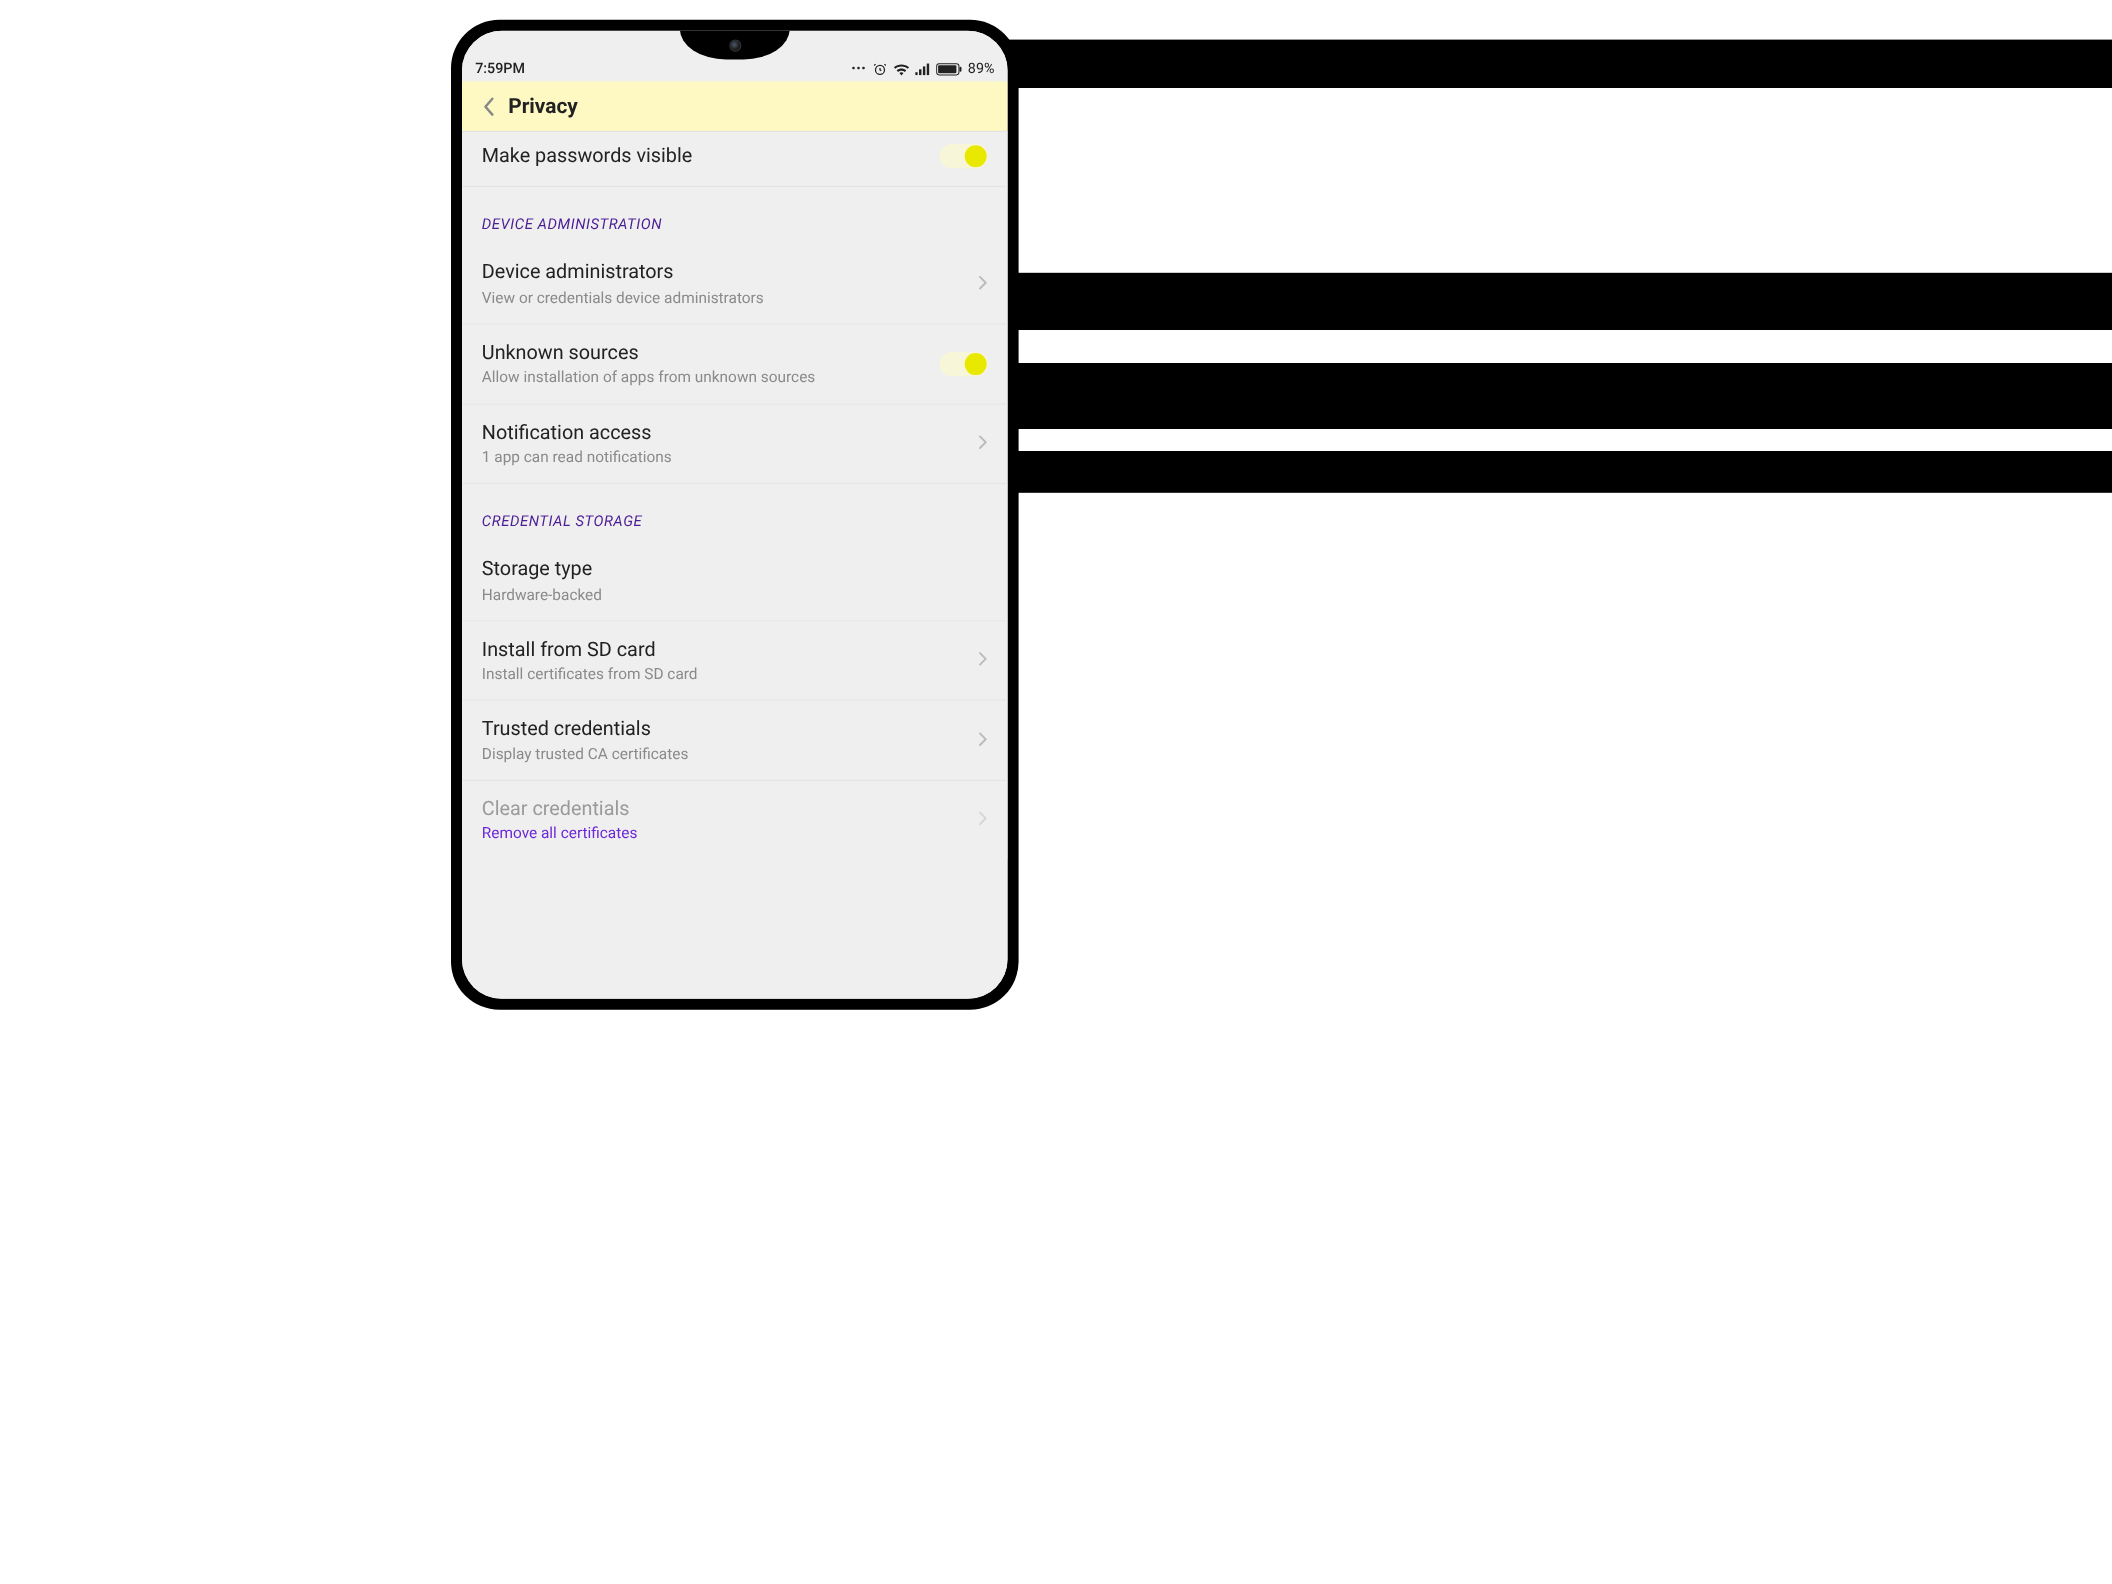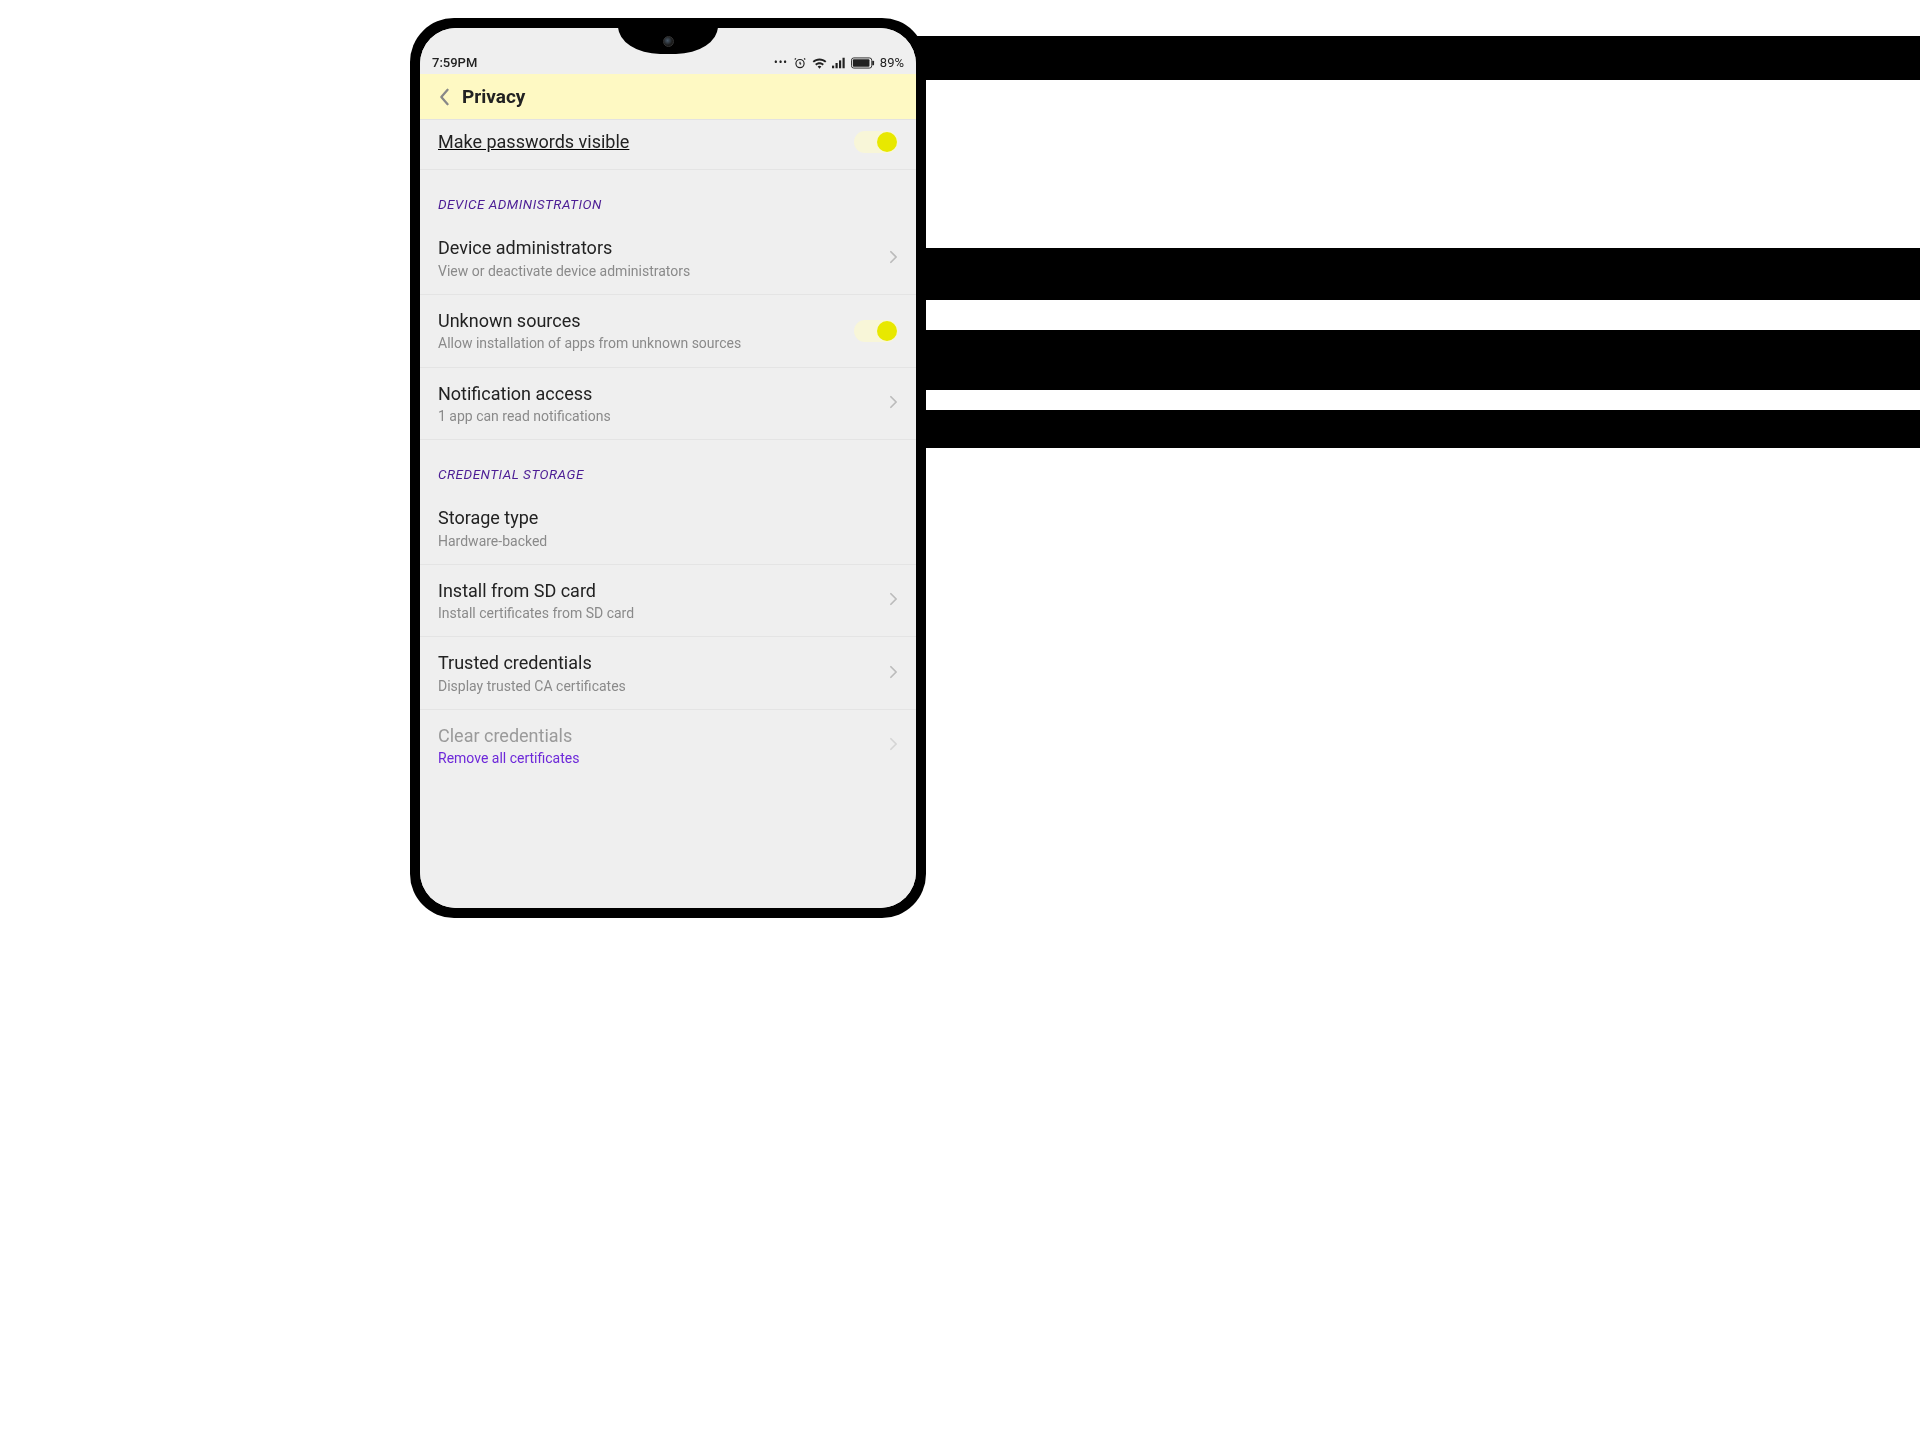--- a/index.html
+++ b/index.html
@@ -160,21 +160,21 @@
     width: 20px;
     height: 20px;
     border-radius: 50%;
     background: #e8e800;
   }
   .chevron {
     color: #bbb;
     flex-shrink: 0;
     margin-left: 8px;
   }
-  .first-item { padding-top: 10px; padding-bottom: 16px; text-decoration: underline; }
+  .first-item { padding-top: 10px; padding-bottom: 16px; }
 </style>
 </head>
 <body>
 
 <div class="black-bars">
   <div class="hbar" style="top:36px;"></div>
   <div class="hbar" style="top:248px; height:52px;"></div>
   <div class="hbar" style="top:330px; height:60px;"></div>
   <div class="hbar" style="top:410px; height:38px;"></div>
 </div>
@@ -238,21 +238,21 @@
         <div class="toggle">
           <div class="toggle-knob"></div>
         </div>
       </div>
 
       <div class="section-header">DEVICE ADMINISTRATION</div>
 
       <div class="list-item">
         <div class="list-item-text">
           <div class="item-title">Device administrators</div>
-          <div class="item-subtitle">View or deactivate device administrators</div>
+          <div class="item-subtitle">View or credentials device administrators</div>
         </div>
         <span class="chevron">
           <svg width="9" height="14" viewBox="0 0 10 16" fill="none" stroke="#bbb" stroke-width="2" stroke-linecap="round" stroke-linejoin="round">
               <polyline points="2,2 8,8 2,14"></polyline>
             </svg>
         </span>
       </div>
 
       <div class="list-item">
         <div class="list-item-text">

